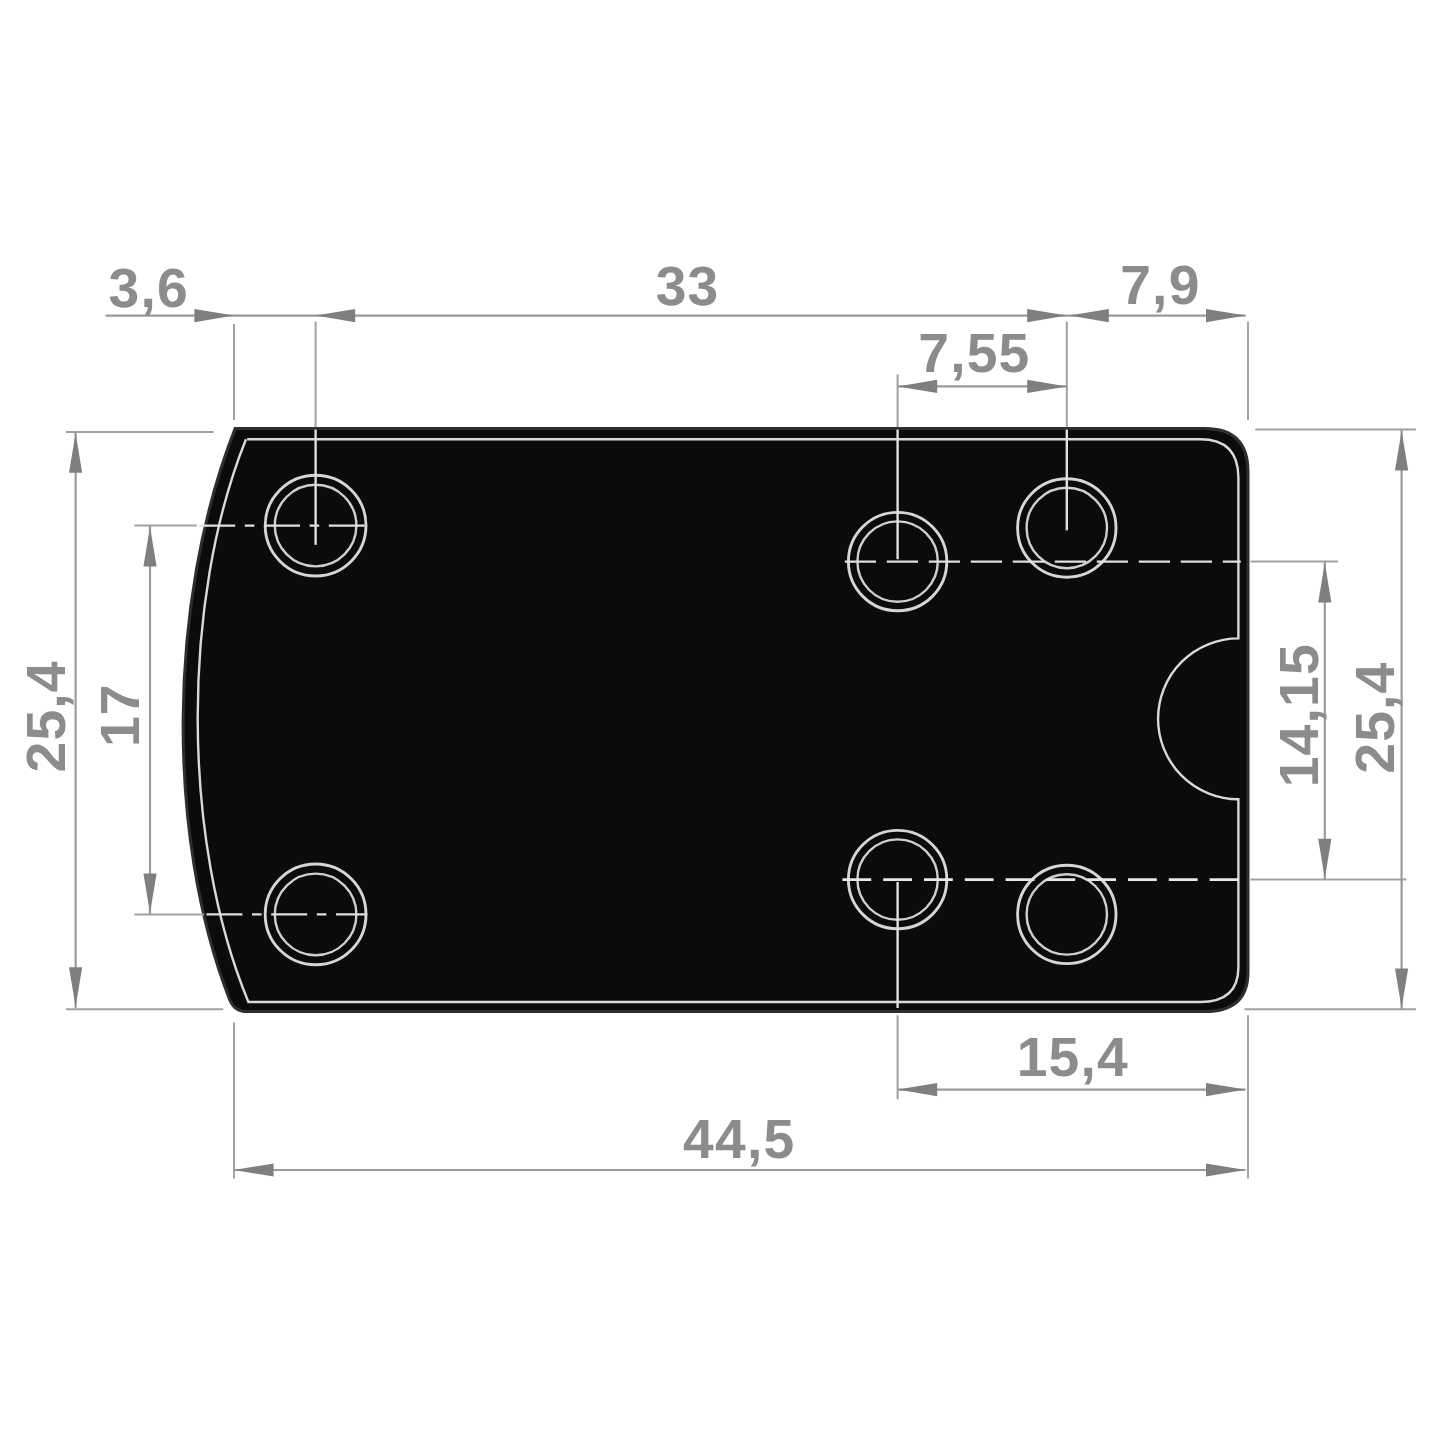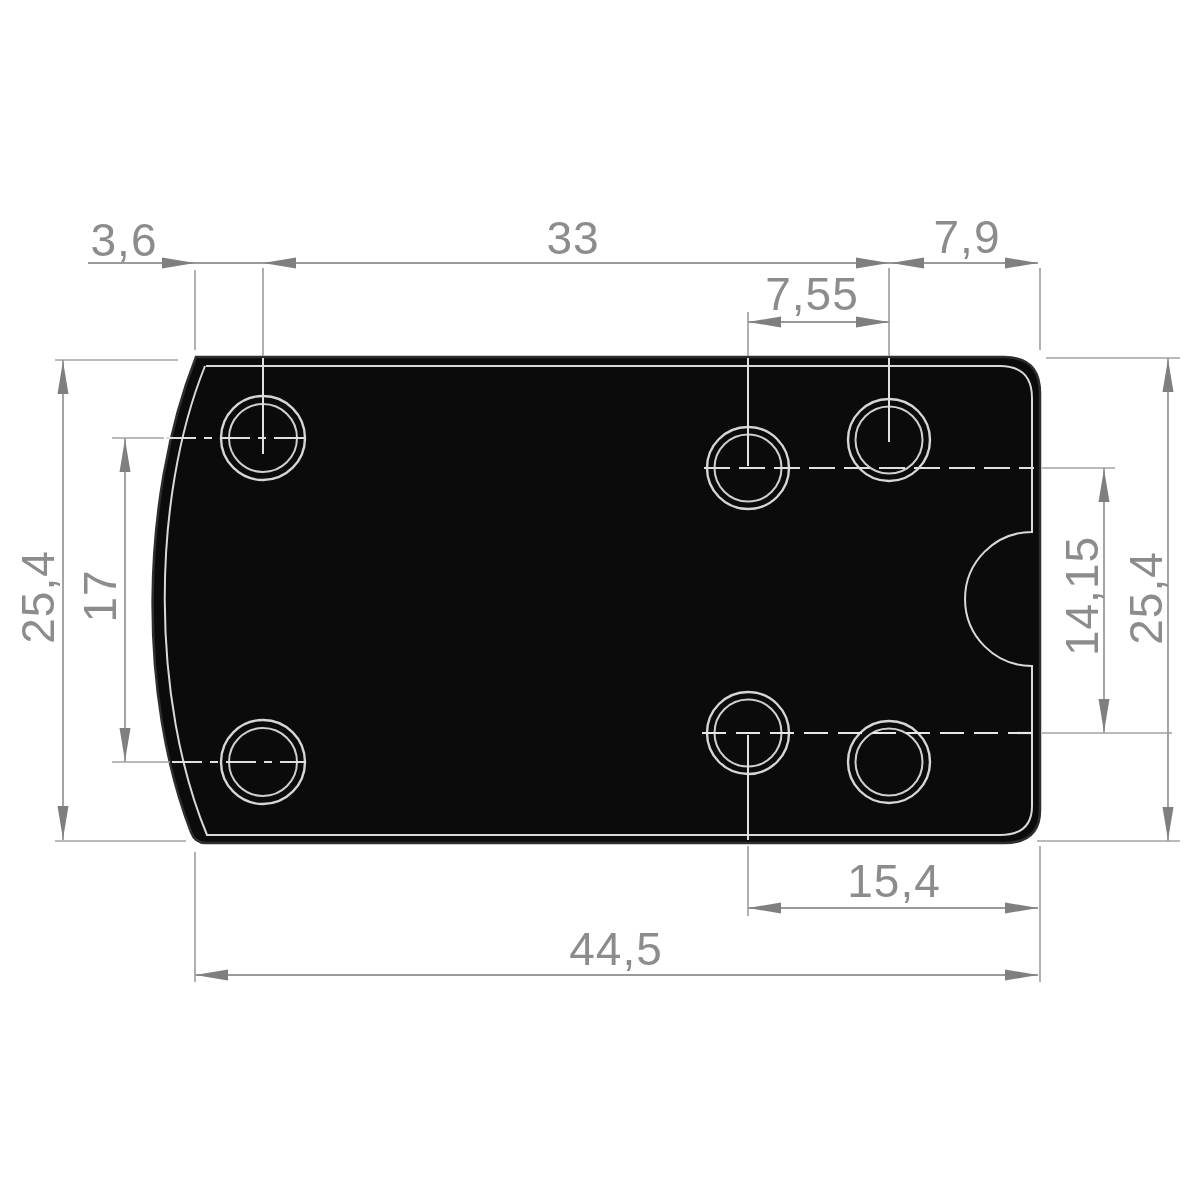--- a/index.html
+++ b/index.html
@@ -6,20 +6,21 @@
     margin: 0;
     padding: 0;
     background: #ffffff;
     width: 1200px;
     height: 1200px;
     overflow: hidden;
   }
   .drawing-wrap {
     width: 1200px;
     height: 1200px;
+    font-weight: bold;
   }
   svg { display: block; }
   text.dim-label {
     font-family: "Liberation Sans", "DejaVu Sans", sans-serif;
     font-size: 46px;
     fill: #8c8c8c;
     letter-spacing: 1px;
   }
   .dim-line   { stroke: #9a9a9a; stroke-width: 1.8; fill: none; }
   .ext-line   { stroke: #a2a2a2; stroke-width: 1.7; fill: none; }

